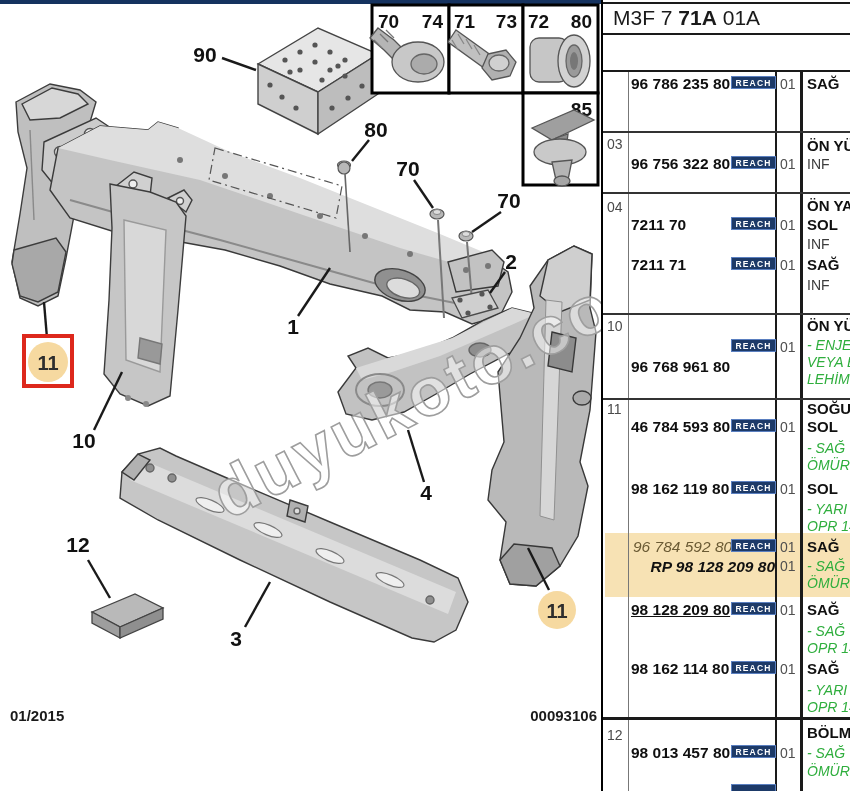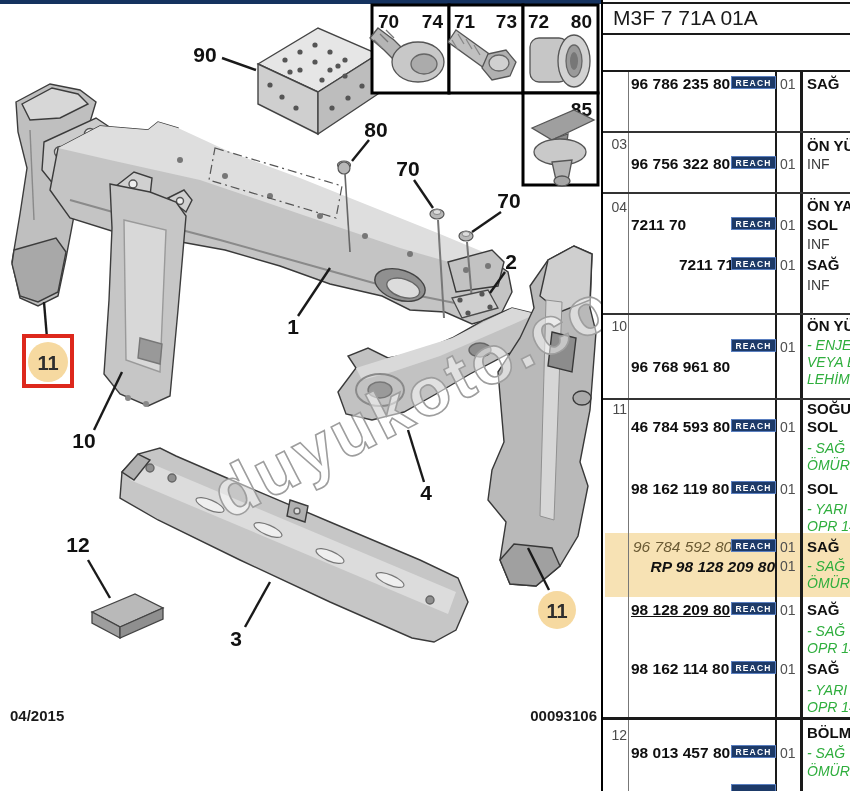--- a/index.html
+++ b/index.html
@@ -6,22 +6,22 @@
   #app{position:relative;width:850px;height:791px;background:#ffffff;overflow:hidden;
        font-family:"Liberation Sans",sans-serif;}
   
   #diagram{position:absolute;left:0;top:0;width:601px;height:791px;}
   
   #panel{position:absolute;left:601px;top:0;width:249px;height:791px;background:#fff;
          border-left:2px solid #000;overflow:hidden;}
   .hline{position:absolute;left:0;right:0;background:#1a1a1a;}
   .vline{position:absolute;background:#1a1a1a;}
   .t-header{position:absolute;left:10px;top:6px;font-size:21px;color:#1a1a1a;white-space:nowrap;}
-  .t-header b{font-weight:normal;}
-  .t-num{position:absolute;left:4px;width:20px;font-size:14px;color:#4a4a4a;text-align:right;}
+  .t-header b{font-weight:bold;}
+  .t-num{position:absolute;left:4px;width:20px;font-size:14px;color:#4a4a4a;}
   .t-pn{position:absolute;left:28px;font-size:15.5px;font-weight:bold;color:#0f0f0f;white-space:nowrap;}
   .t-pn.italic{font-style:italic;font-weight:normal;color:#6a5a34;left:30px;}
   .t-pn.rp{font-style:italic;font-weight:bold;color:#111;left:28px;width:144px;text-align:right;}
   .t-badge{position:absolute;left:128px;width:45px;height:13px;background:#1d3a68;
            border:1px solid #5a7fc0;color:#fff;font-size:8.5px;font-weight:bold;
            letter-spacing:1.2px;text-align:center;line-height:13px;box-sizing:border-box;cursor:pointer;}
   .t-qty{position:absolute;left:177px;width:20px;font-size:14px;color:#4f4f4f;}
   .t-d{position:absolute;left:204px;font-size:15px;font-weight:bold;color:#101010;white-space:nowrap;}
   .t-di{position:absolute;left:204px;font-size:14px;color:#3c3c3c;white-space:nowrap;}
   .t-n{position:absolute;left:204px;font-size:14px;font-style:italic;color:#2fae3d;white-space:nowrap;}
@@ -247,21 +247,21 @@
       <circle cx="48" cy="362" r="20" fill="#f6d9a0"></circle>
       <rect x="24" y="336" width="48" height="50" fill="none" stroke="#dd281c" stroke-width="4"></rect>
       <text x="48" y="370" font-family="Liberation Sans, sans-serif" font-size="20" font-weight="bold" fill="#2e2e2e" text-anchor="middle">11</text>
     </g>
     <g>
       <circle cx="557" cy="610" r="19" fill="#f6d9a0"></circle>
       <text x="557" y="618" font-family="Liberation Sans, sans-serif" font-size="20" font-weight="bold" fill="#2e2e2e" text-anchor="middle">11</text>
     </g>
   </svg>
 
-  <div class="footer-txt" style="left:10px;top:707px;">04/2015</div>
+  <div class="footer-txt" style="left:10px;top:707px;">01/2015</div>
   <div class="footer-txt" style="left:520px;top:707px;width:77px;text-align:right;">00093106</div>
 
   <div id="panel">
 
     <div id="tanband"></div>
 
     <div class="hline" style="top:2px;height:2px;"></div>
     <div class="t-header"><span>M3F 7 </span><b>71A</b><span> 01A</span></div>
     <div class="hline" style="top:33px;height:2px;"></div>
 
@@ -288,21 +288,21 @@
     <div class="t-qty" style="top:156px;">01</div>
     <div class="t-di" style="top:156px;">INF</div>
 
     <div class="t-num" style="top:199px;">04</div>
     <div class="t-d" style="top:197px;">ÖN YAN</div>
     <div class="t-pn" style="top:216px;">7211 70</div>
     <div class="t-badge" style="top:217px;">REACH</div>
     <div class="t-qty" style="top:217px;">01</div>
     <div class="t-d" style="top:216px;">SOL</div>
     <div class="t-di" style="top:236px;">INF</div>
-    <div class="t-pn" style="top:256px;margin-left:48px;">7211 71</div>
+    <div class="t-pn" style="top:256px;">7211 71</div>
     <div class="t-badge" style="top:257px;">REACH</div>
     <div class="t-qty" style="top:257px;">01</div>
     <div class="t-d" style="top:256px;">SAĞ</div>
     <div class="t-di" style="top:277px;">INF</div>
 
     <div class="t-num" style="top:318px;">10</div>
     <div class="t-d" style="top:317px;">ÖN YÜZ</div>
     <div class="t-pn" style="top:338px;margin-top:20px;">96 768 961 80</div>
     <div class="t-badge" style="top:339px;">REACH</div>
     <div class="t-qty" style="top:339px;">01</div>

